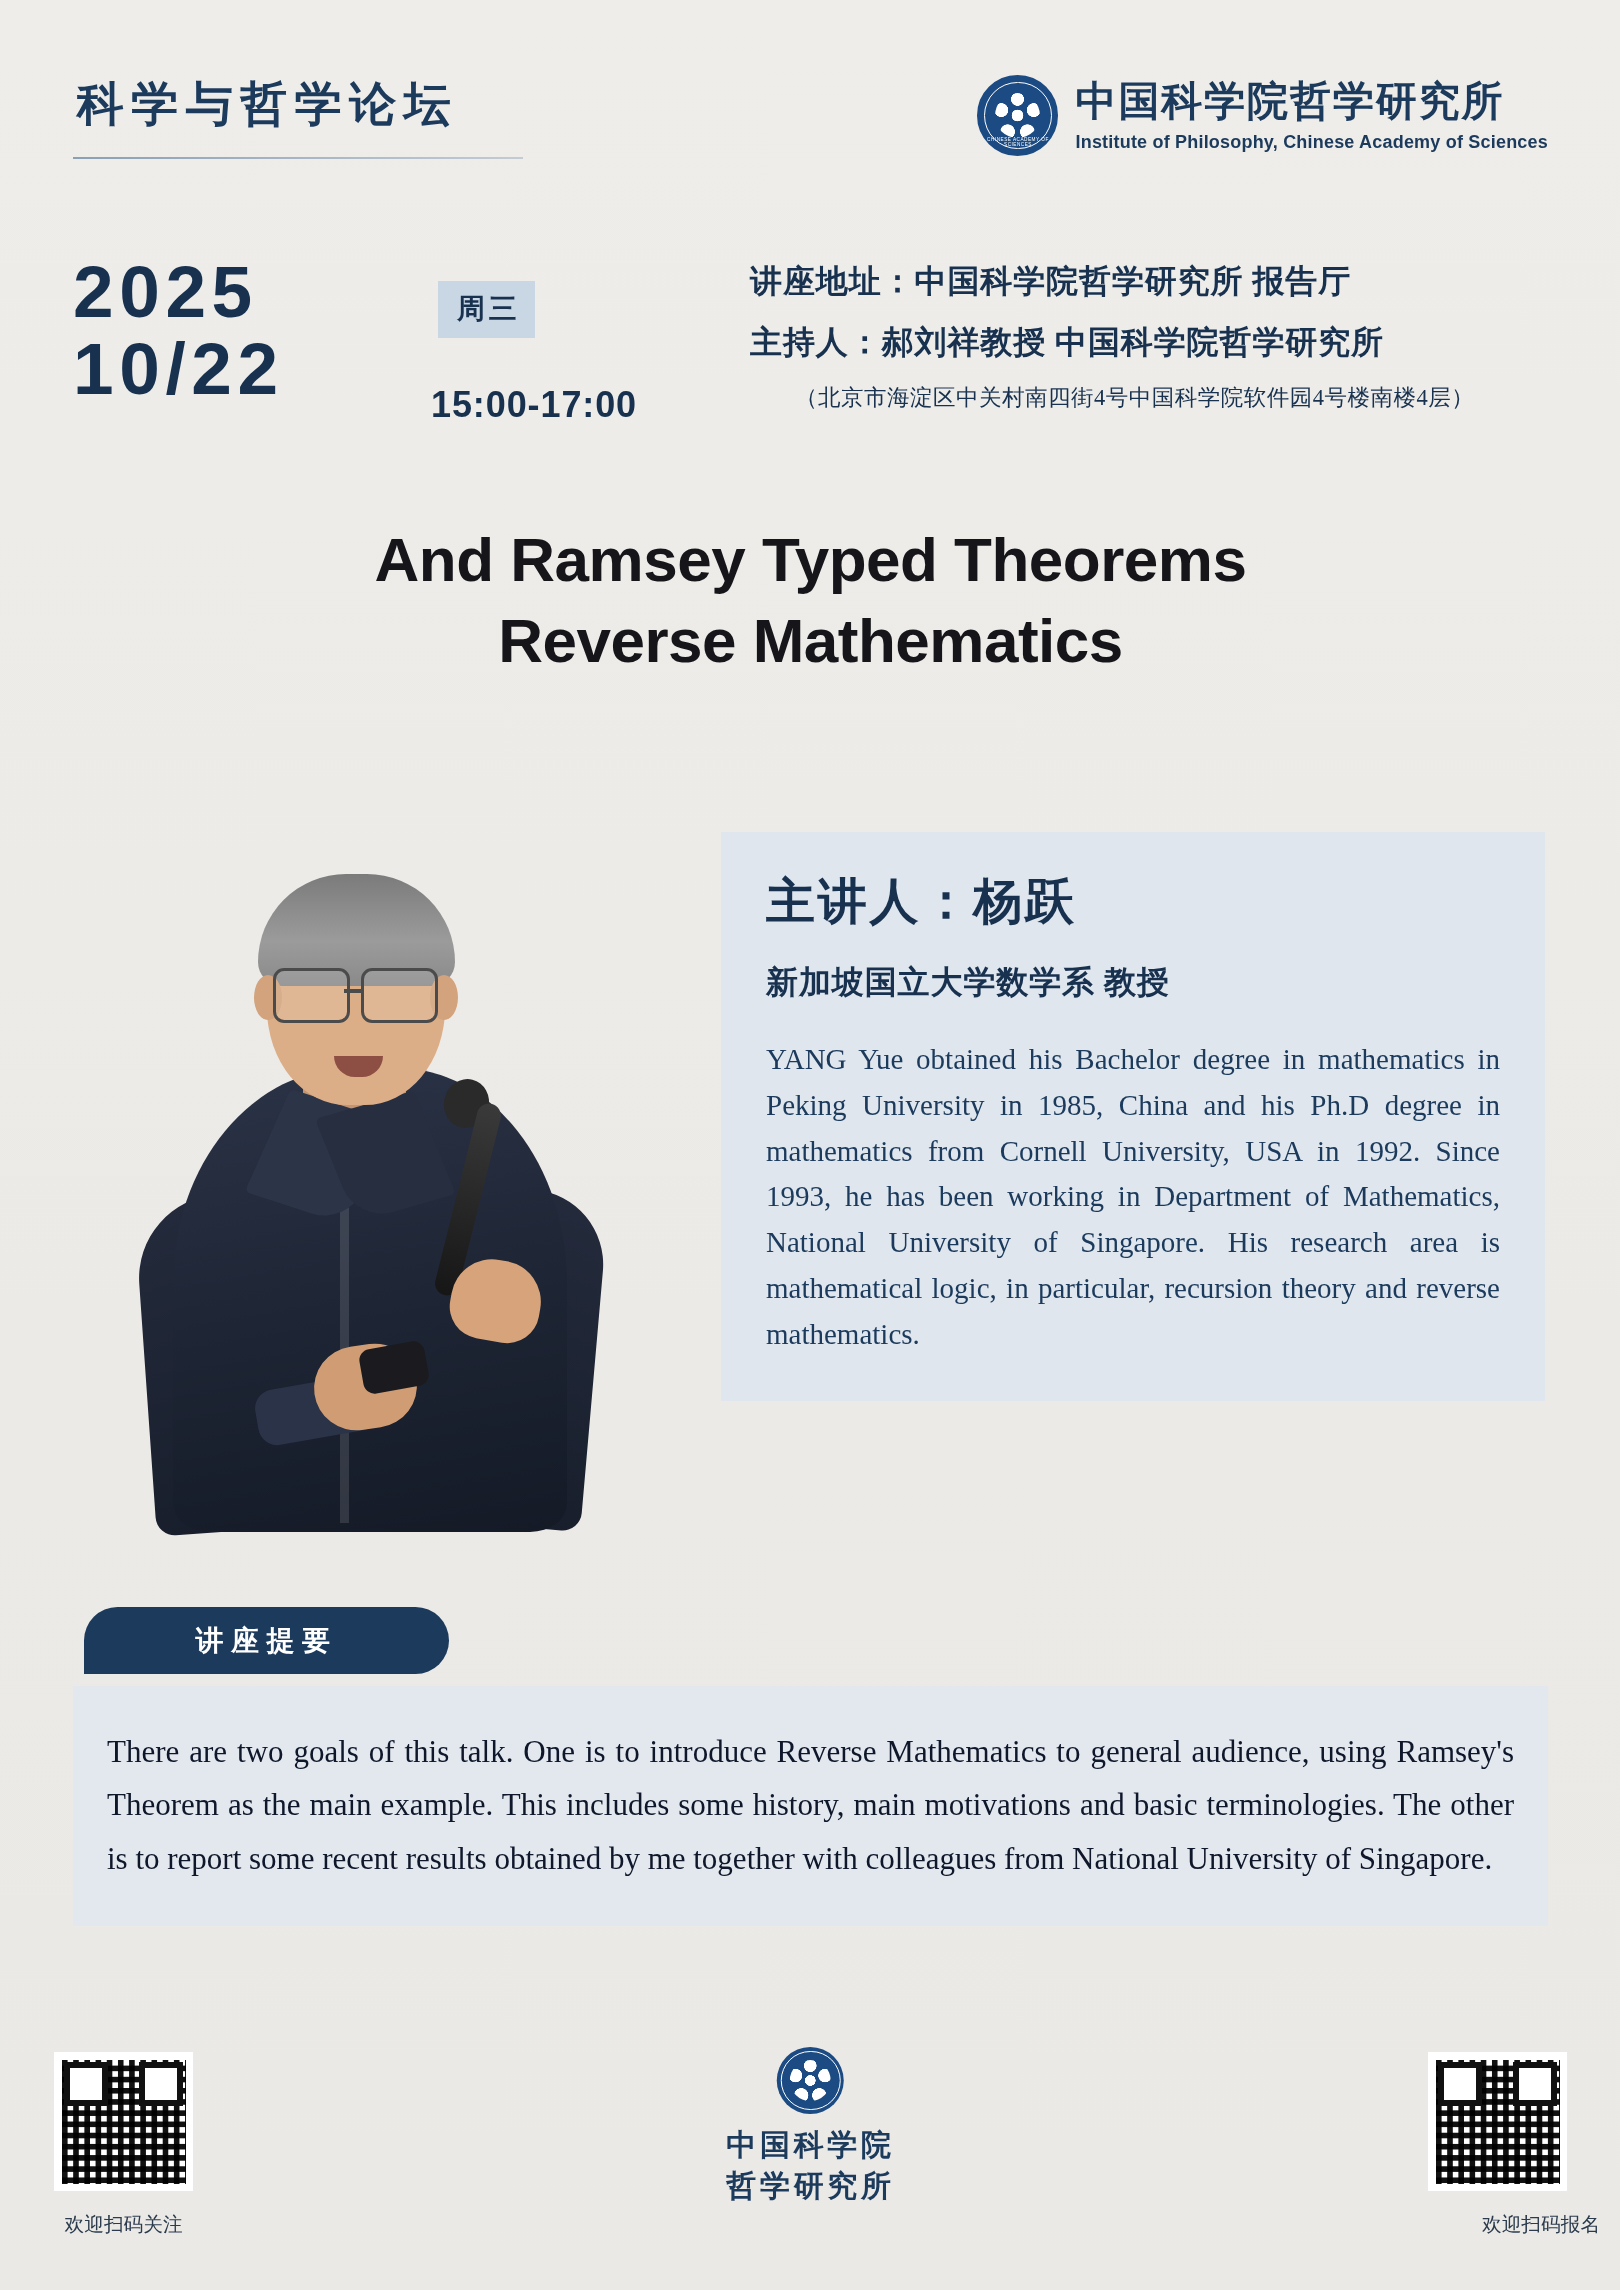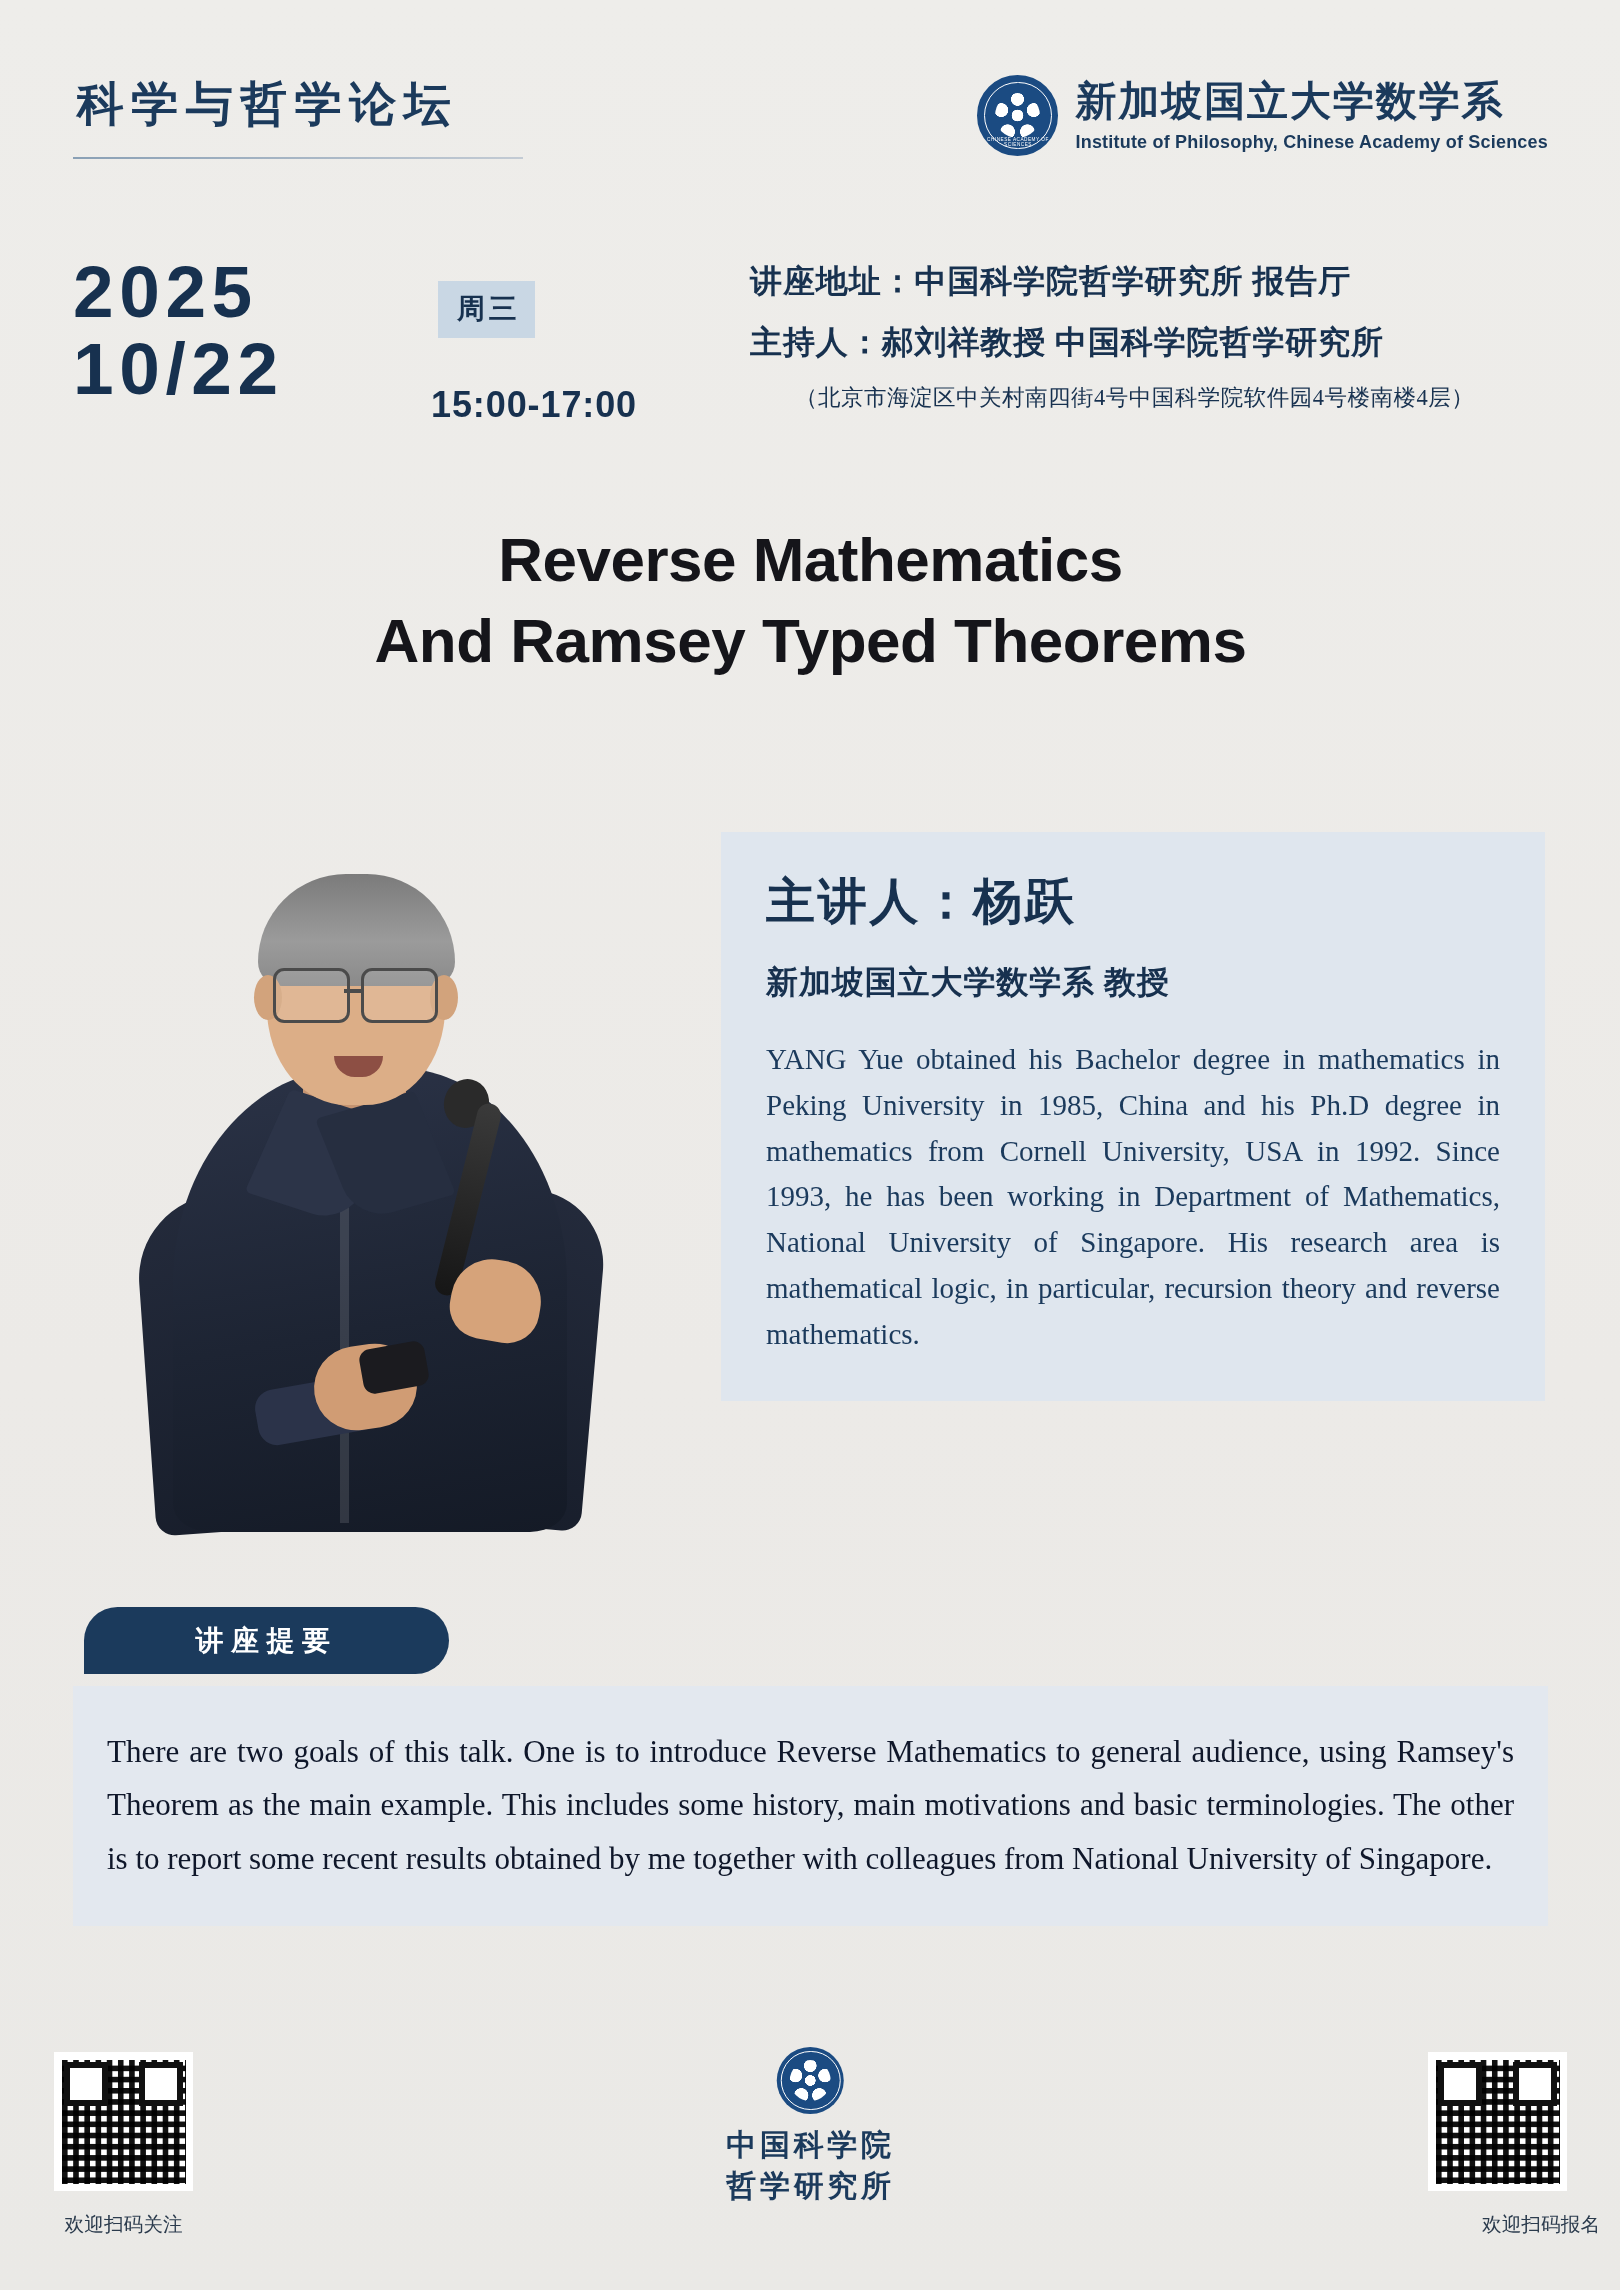--- a/index.html
+++ b/index.html
@@ -561,42 +561,42 @@
   <div class="header">
     <div class="forum-title">科学与哲学论坛</div>
     <div class="forum-rule"></div>
 
     <div class="inst-block">
       <div class="cas-seal">
         <div class="petals"></div>
         <div class="seal-text">CHINESE ACADEMY OF SCIENCES</div>
       </div>
       <div class="inst-names">
-        <div class="inst-cn">新加坡国立大学数学系</div>
+        <div class="inst-cn">中国科学院哲学研究所</div>
         <div class="inst-en">Institute of Philosophy, Chinese Academy of Sciences</div>
       </div>
     </div>
   </div>
 
   <div class="date-block">
     <div class="date-year">2025</div>
     <div class="date-md">10/22</div>
   </div>
   <div class="weekday-chip">周三</div>
   <div class="time-range">15:00-17:00</div>
 
   <div class="meta">
     <div class="meta-line">讲座地址：中国科学院哲学研究所  报告厅</div>
     <div class="meta-line">主持人：郝刘祥教授  中国科学院哲学研究所</div>
     <div class="meta-sub">（北京市海淀区中关村南四街4号中国科学院软件园4号楼南楼4层）</div>
   </div>
 
   <div class="talk-title">
+    <div>And Ramsey Typed Theorems</div>
     <div>Reverse Mathematics</div>
-    <div>And Ramsey Typed Theorems</div>
   </div>
 
   <div class="speaker-photo">
     <div class="photo-person">
       <div class="p-shoulderL"></div>
       <div class="p-shoulderR"></div>
       <div class="p-body"></div>
       <div class="p-placket"></div>
       <div class="p-neck"></div>
       <div class="p-collarL"></div>

